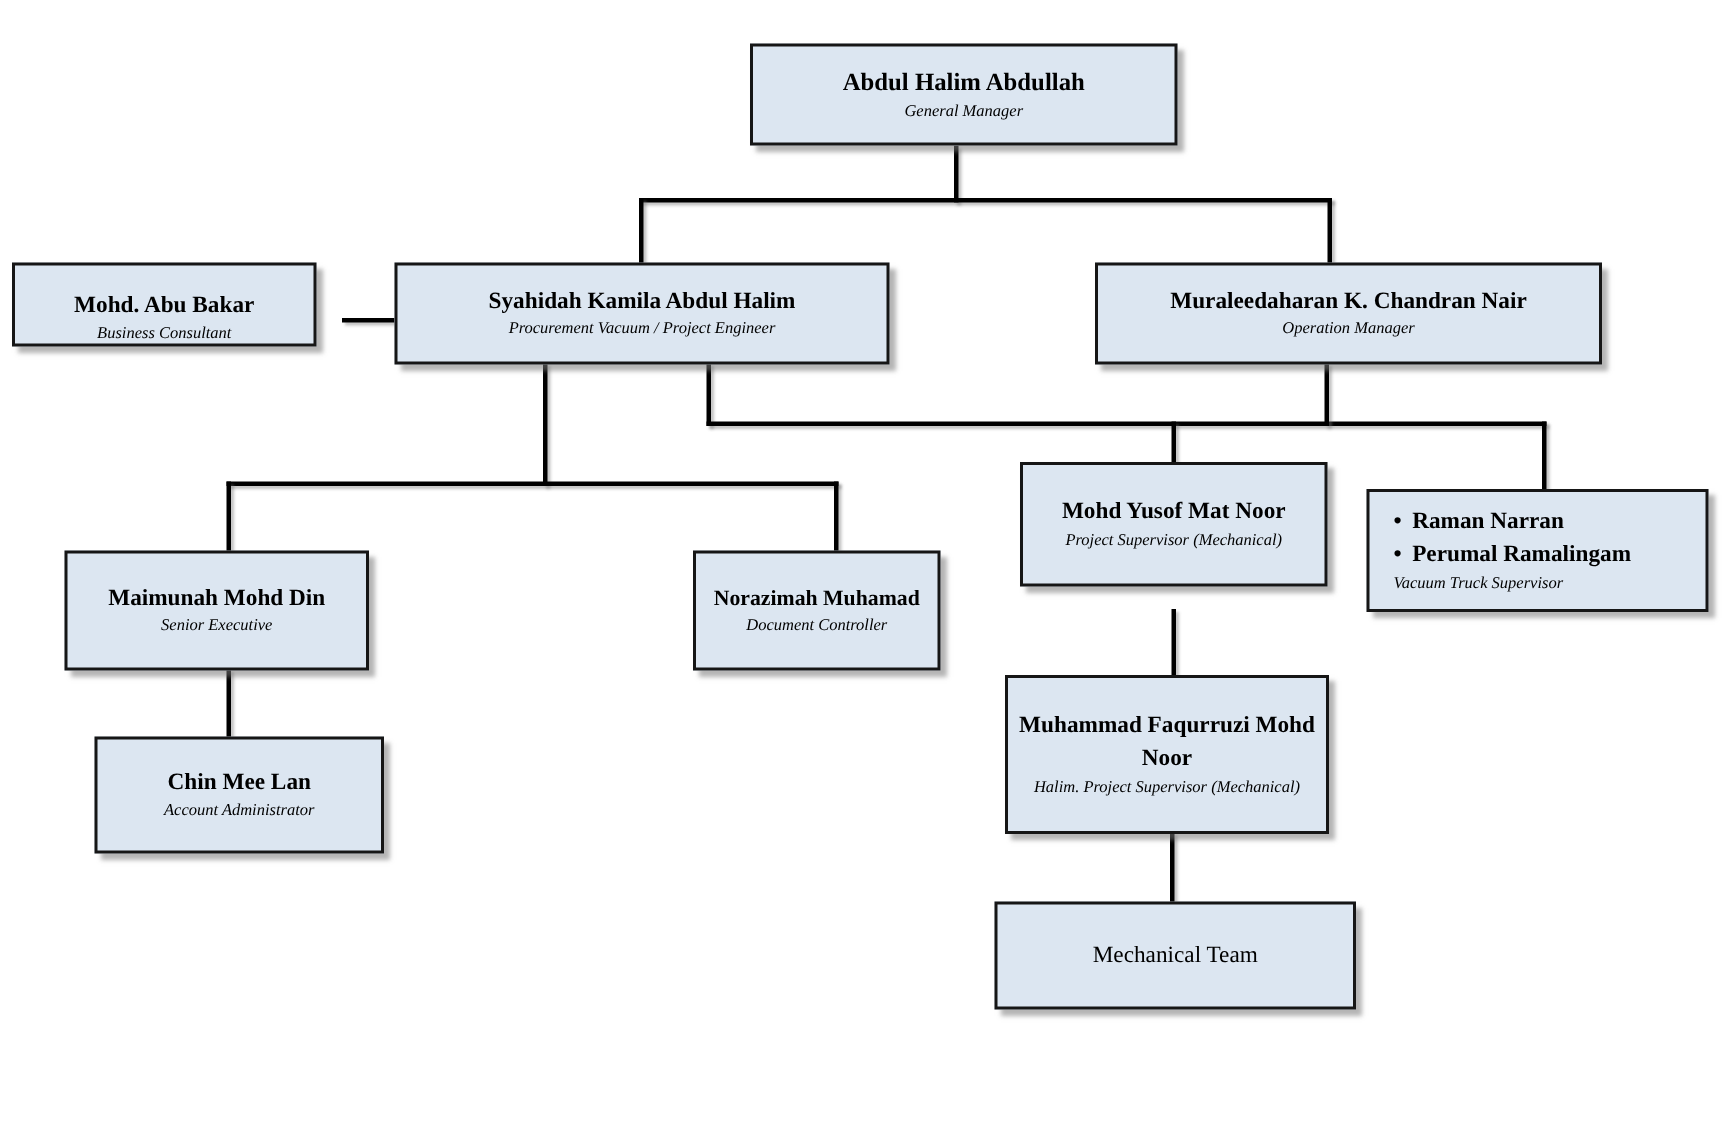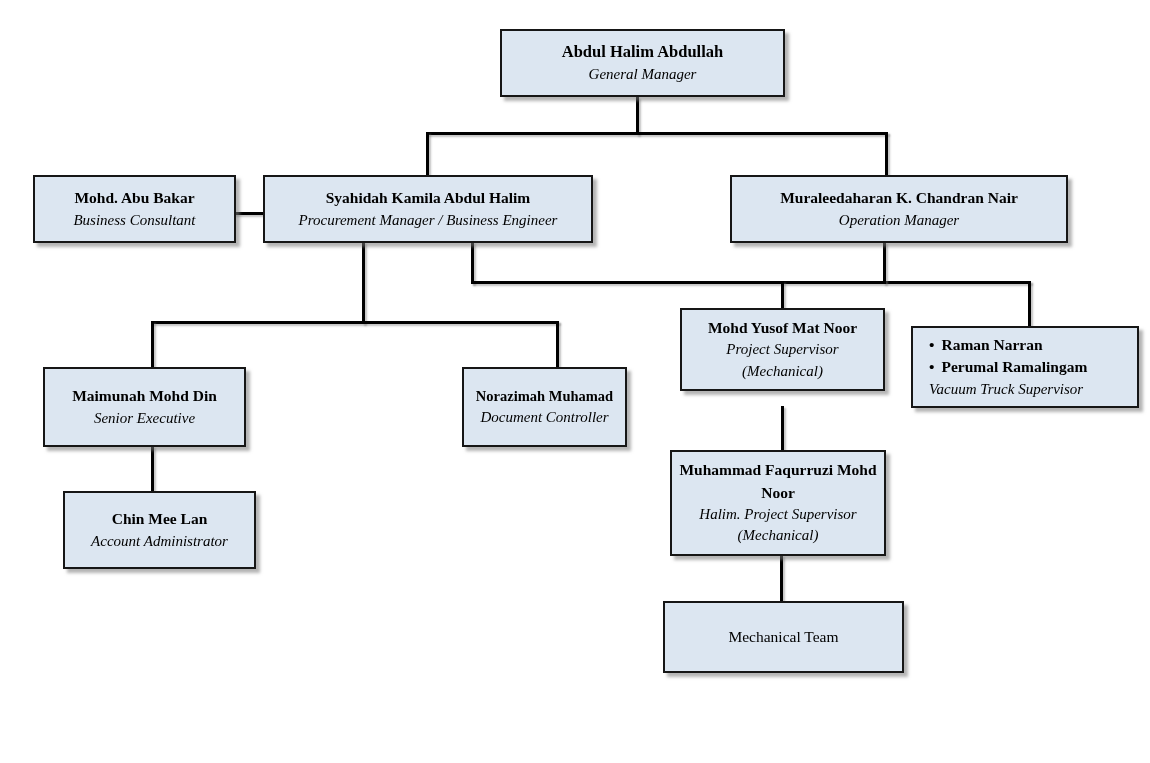--- a/index.html
+++ b/index.html
@@ -26,21 +26,21 @@
     padding: 16px 6px;
   }
   .box.left-align {
     align-items: flex-start;
     text-align: left;
     padding-left: 16px;
   }
   .nm { font-weight: bold; font-size: 15.5px; line-height: 1.45; }
   .nm-lg { font-size: 16.5px; }
   .nm-sm { font-size: 14.5px; }
-  .tt { font-style: italic; font-size: 15px; line-height: 1.42; }
+  .tt { font-style: italic; font-size: 11px; line-height: 1.42; }
   .plain { font-size: 15.5px; line-height: 1.4; }
   .bullet-line { display: flex; align-items: baseline; }
   .bullet-glyph { margin-right: 7px; font-weight: bold; }
   .line {
     position: absolute;
     background: #000000;
     box-shadow: 2px 2px 2px rgba(120,120,120,0.45);
   }
 </style>
 </head>
@@ -68,28 +68,28 @@
 
   <div class="line" style="left:151px; top:446px; width:3px; height:46px;"></div>
   <div class="line" style="left:781px; top:406px; width:3px; height:46px;"></div>
   <div class="line" style="left:780px; top:555px; width:3px; height:47px;"></div>
 
   <div class="box" style="left:500px; top:29px; width:285px; height:68px;">
     <div class="nm nm-lg">Abdul Halim Abdullah</div>
     <div class="tt">General Manager</div>
   </div>
 
-  <div class="box" style="left:33px; top:175px; width:203px; height:68px;">
+  <div class="box" style="left:8px; top:175px; width:203px; height:56px;justify-content:space-between;">
     <div class="nm">Mohd. Abu Bakar</div>
     <div class="tt">Business Consultant</div>
   </div>
 
   <div class="box" style="left:263px; top:175px; width:330px; height:68px;">
     <div class="nm">Syahidah Kamila Abdul Halim</div>
-    <div class="tt">Procurement Manager / Business Engineer</div>
+    <div class="tt">Procurement Vacuum / Project Engineer</div>
   </div>
 
   <div class="box" style="left:730px; top:175px; width:338px; height:68px;">
     <div class="nm">Muraleedaharan K. Chandran Nair</div>
     <div class="tt">Operation Manager</div>
   </div>
 
   <div class="box" style="left:43px; top:367px; width:203px; height:80px;">
     <div class="nm">Maimunah Mohd Din</div>
     <div class="tt">Senior Executive</div>

